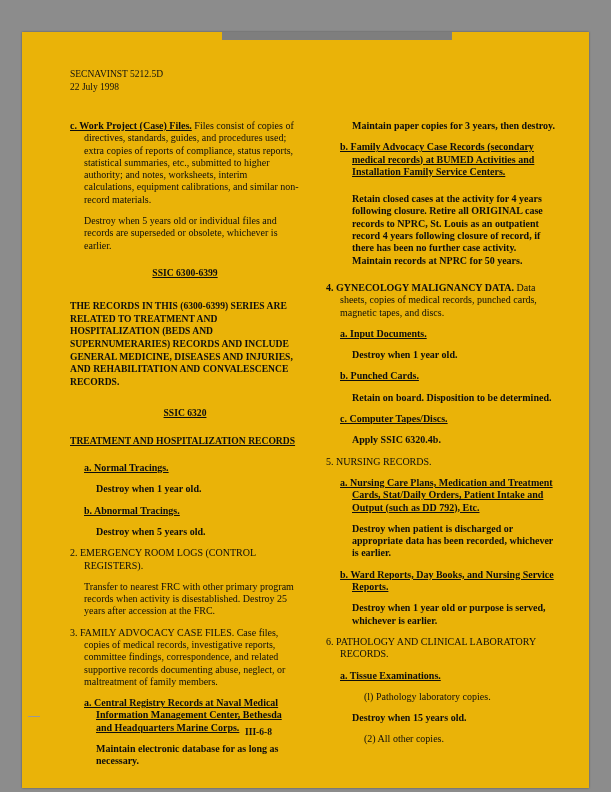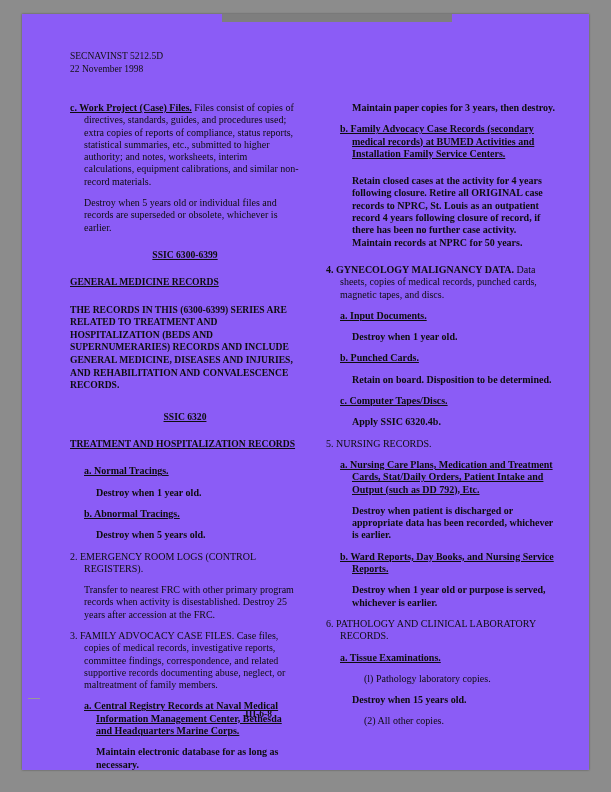--- a/index.html
+++ b/index.html
@@ -8,24 +8,24 @@
     background: #8c8c8c;
   }
   body {
     width: 611px;
     height: 792px;
     font-family: "Liberation Serif", serif;
   }
   .page {
     position: absolute;
     left: 22px;
-    top: 14px;
+    top: 32px;
     width: 567px;
     height: 756px;
-    background: #8b5cf6;
+    background: #eab308;
     box-shadow: 0 0 2px rgba(0,0,0,0.4);
     overflow: hidden;
   }
   .top-strip {
     position: absolute;
     left: 200px;
     top: 0px;
     width: 230px;
     height: 8px;
     background: #7e7e7e;
@@ -98,40 +98,39 @@
 </style>
 </head>
 <body>
 
 <div class="page">
 
   <div class="top-strip"></div>
 
   <div class="header">
     <div>SECNAVINST 5212.5D</div>
-    <div>22 November 1998</div>
+    <div>22 July 1998</div>
   </div>
 
   <div class="columns">
 
     <div class="col">
 
       <p class="ind1">
         <span class="u b">c.  Work Project (Case) Files.</span><span>  Files consist of copies of directives, standards, guides, and procedures used; extra copies of reports of compliance, status reports, statistical summaries, etc., submitted to higher authority; and notes, worksheets, interim calculations, equipment calibrations, and similar non-record materials.</span>
       </p>
 
       <p class="body-ind">Destroy when 5 years old or individual files and records are superseded or obsolete, whichever is earlier.</p>
 
       <div class="spacer6"></div>
 
       <p class="center hdg">SSIC 6300-6399</p>
 
       <div class="spacer6"></div>
 
-      <p class="hdg">GENERAL MEDICINE RECORDS</p>
 
       <div class="spacer6"></div>
 
       <p class="blockcaps">THE RECORDS IN THIS (6300-6399) SERIES ARE RELATED TO TREATMENT AND HOSPITALIZATION (BEDS AND SUPERNUMERARIES) RECORDS AND INCLUDE GENERAL MEDICINE, DISEASES AND INJURIES, AND REHABILITATION AND CONVALESCENCE RECORDS.</p>
 
       <div class="spacer10"></div>
 
       <p class="center hdg">SSIC 6320</p>
 
       <div class="spacer6"></div>

